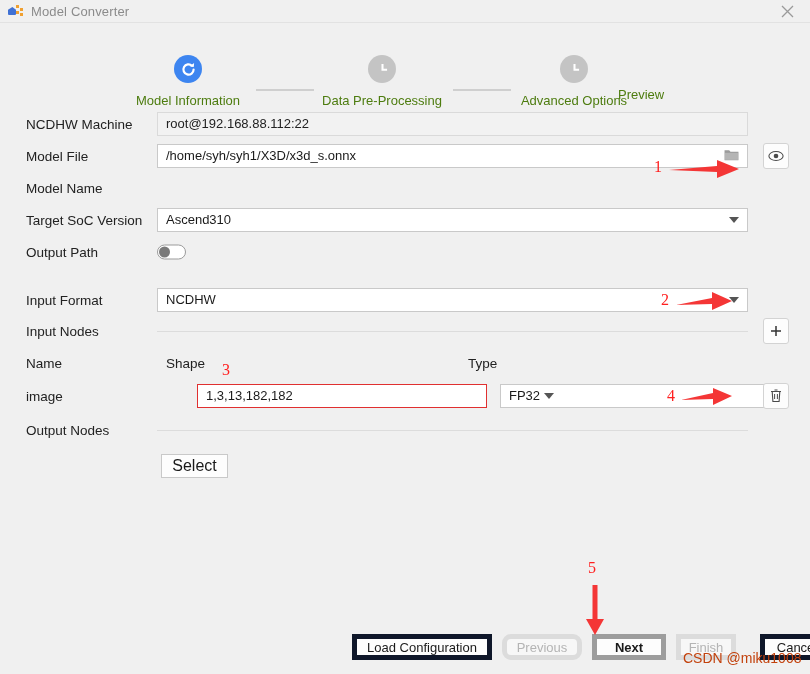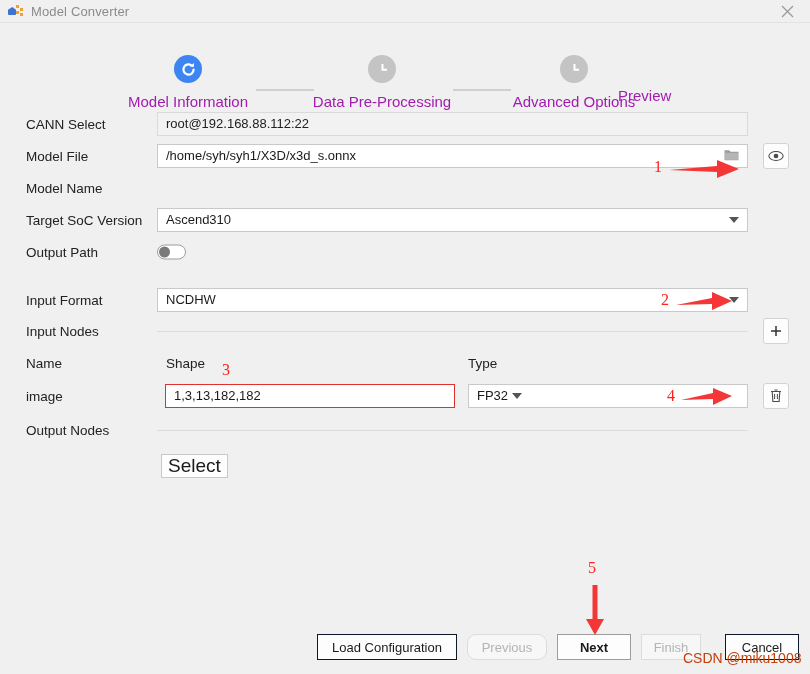--- a/index.html
+++ b/index.html
@@ -52,21 +52,21 @@
   .step { position: absolute; text-align: center; }
   .circle {
     width: 28px; height: 28px; border-radius: 50%;
     display: flex; align-items: center; justify-content: center;
     margin: 0 auto;
   }
   .circle.active { background: #3d85f0; }
   .circle.idle { background: #c4c4c4; }
   .step-label {
     margin-top: 10px;
-    font-size: 15px; color: #a21caf;
+    font-size: 13px; color: #4d7c0f;
     white-space: nowrap;
   }
   .connector {
     position: absolute; height: 2px; background: #cfcfcf; top: 66px;
   }
 
   
   .form { position: absolute; left: 0; top: 108px; width: 810px; }
   .row { position: relative; height: 31px; margin-bottom: 1px; }
   .flabel {
@@ -114,39 +114,39 @@
   .divider {
     position: absolute; height: 1px; background: #dcdcdc;
   }
 
   
   .colhead { position:absolute; font-size:13.5px; color:#222; }
   .node-field {
     position: absolute; height: 24px;
     border: 1px solid #c9c9c9; background:#fff;
     display:flex; align-items:center; padding: 0 8px;
-    font-size: 13px; color:#1a1a1a;
+    font-size: 13px; color:#1a1a1a;margin-left:32px;
   }
   .node-field.highlight { border: 1px solid #e03030; }
 
   .select-btn {
     position: absolute;
     width: 67px; height: 24px;
     border: 1px solid #c9c9c9; background:#fdfdfd;
     display:flex; align-items:center; justify-content:center;
-    font-size: 19px; color:#1a1a1a;
+    font-size: 16px; color:#1a1a1a;
   }
 
   
   .footer { position: absolute; left: 0; bottom: 14px; width: 810px; height: 26px; }
   .btn {
     position: absolute; top: 0; height: 26px;
-    border: 1px solid #0f172a; background: #fdfdfd;
+    border: 5px solid #0f172a; background: #fdfdfd;
     display: flex; align-items: center; justify-content: center;
-    font-size: 13px; color: #1a1a1a;
+    font-size: 13px; color: #1a1a1a; margin-left: 35px;
   }
   .btn.disabled { color: #b4b4b4; border-color: #dcdcdc; background:#f7f7f7; }
   .btn.primary { border-color: #9d9d9d; font-weight: bold; }
 
   
   .ann-num {
     position: absolute; color: #ff2020; font-size: 16px;
     font-family: "Liberation Serif", serif;
   }
   .ann-arrow { position: absolute; }
@@ -213,21 +213,21 @@
 
     <div class="step" style="left:618px; top:64px; width:80px; text-align:left;">
       <div class="step-label" style="margin-top:0;">Preview</div>
     </div>
 
   </div>
 
   <div class="form">
 
     <div class="row" style="height:31px;">
-      <div class="flabel">CANN Select</div>
+      <div class="flabel">NCDHW Machine</div>
       <div class="field readonly" style="width:591px;">
         <span class="val">root@192.168.88.112:22</span>
       </div>
     </div>
 
     <div class="row">
       <div class="flabel">Model File</div>
       <div class="field" style="width:591px;">
         <span class="val">/home/syh/syh1/X3D/x3d_s.onnx</span>
         <span class="folder-ico">

